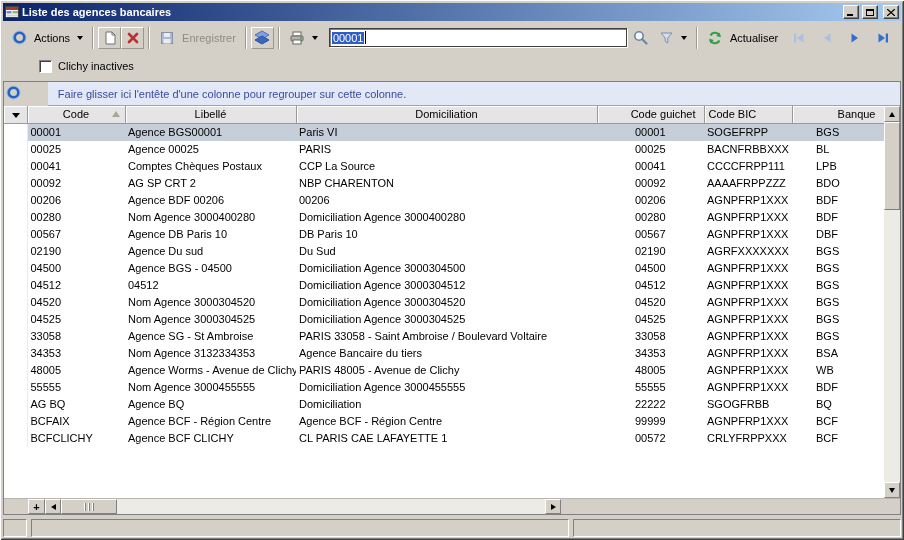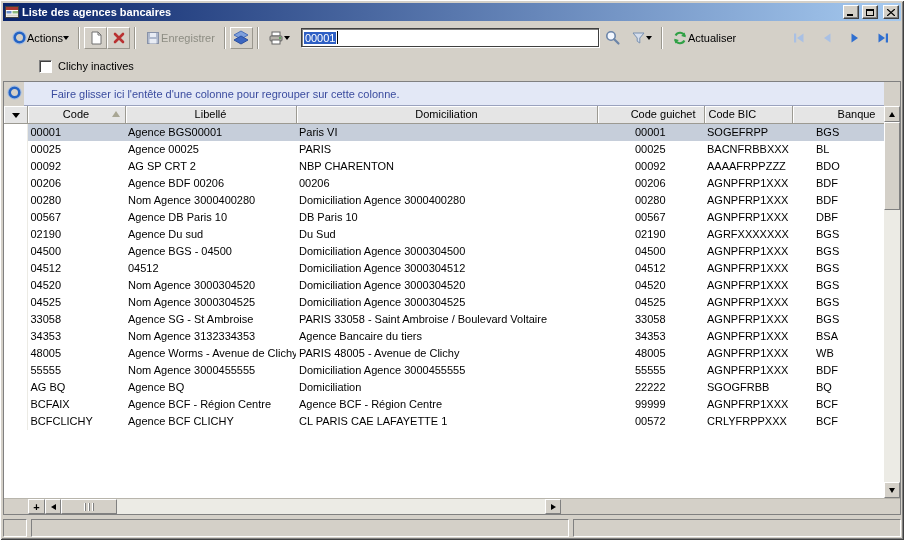--- a/index.html
+++ b/index.html
@@ -12,42 +12,42 @@
   }
   
   .titlebar{height:18px;background:linear-gradient(90deg,var(--titlebar-start,#0A246A),var(--titlebar-end,#A6CAF0));
     display:flex;align-items:center;gap:3px;padding:0 2px;}
   .title-text{color:#fff;font-weight:bold;font-size:11px;flex:1;white-space:nowrap;overflow:hidden;}
   .win-btn{width:16px;height:14px;background:#D4D0C8;border:1px solid;border-color:#fff #404040 #404040 #fff;
     box-shadow:inset -1px -1px 0 #808080;display:flex;align-items:center;justify-content:center;padding:0;cursor:default;}
   .win-btn.close{margin-left:2px;}
   
   .toolbar{height:32px;display:flex;align-items:center;padding:1px 4px 0 4px;}
-  .tb-btn{display:flex;align-items:center;gap:0;height:22px;padding:0 5px;white-space:nowrap;}
+  .tb-btn{display:flex;align-items:center;gap:7px;height:22px;padding:0 5px;white-space:nowrap;}
   .tb-btn.disabled{color:#8D8D83;}
   .tb-icon-btn{width:23px;height:22px;display:flex;align-items:center;justify-content:center;background:#D4D0C8;
     border:1px solid;border-color:#fff #9A978E #9A978E #fff;padding:0;}
   .sep{width:2px;height:22px;border-left:1px solid #9A978E;border-right:1px solid #fff;margin:0 4px;}
   .dd-arrow{width:0;height:0;border-left:3px solid transparent;border-right:3px solid transparent;border-top:4px solid #000;display:inline-block;}
   .search-field{width:298px;height:19px;background:#fff;margin-left:6px;display:flex;align-items:center;padding:0 2px;
     border:1px solid #404040;box-shadow:inset 1px 1px 0 #808080, 1px 1px 0 #fff;font-size:11px;}
   .search-field .sel{background:#2E5FC4;color:#fff;padding:0 1px;}
   .caret{width:1px;height:13px;background:#000;margin-left:1px;}
   .nav{margin-left:auto;display:flex;align-items:center;gap:12px;padding-right:6px;}
   .nav button{border:none;background:transparent;padding:0;width:16px;height:16px;}
   
   .filter-row{height:26px;display:flex;align-items:center;gap:6px;padding-left:36px;}
   .checkbox{width:13px;height:13px;background:#fff;border:1px solid;border-color:#808080 #fff #fff #808080;
     box-shadow:inset 1px 1px 0 #404040;}
   
   .content{margin-top:2px;height:434px;border:1px solid #808080;background:#D4D0C8;overflow:hidden;}
   .group-row{height:24px;display:flex;}
   .strip{width:20px;display:flex;justify-content:center;align-items:flex-start;padding-top:3px;}
   .group-bar{width:860px;background:var(--group-bar-bg,#E3E8F6);color:var(--group-bar-text,#3A4B9E);
-    display:flex;align-items:center;padding-left:27px;border-bottom:1px solid #9AA2BE;white-space:nowrap;overflow:hidden;}
+    display:flex;align-items:center;padding-left:10px;border-bottom:1px solid #9AA2BE;white-space:nowrap;overflow:hidden;margin-left:24px;}
   .group-corner{flex:1;}
   .grid-area{display:flex;height:392px;}
   .table-wrap{width:880px;background:#fff;overflow:hidden;}
   table{border-collapse:collapse;table-layout:fixed;width:880px;font-size:11px;}
   th{height:17px;background:#e5e5e5;font-weight:normal;padding:0 4px;white-space:nowrap;overflow:hidden;
     border-right:1px solid #9C9A92;border-bottom:1px solid #9C9A92;box-shadow:inset 1px 1px 0 #fff;position:relative;}
   td{height:17px;line-height:17px;padding:0 3px;white-space:nowrap;overflow:hidden;background:#fff;}
   td.selcell{border-right:1px solid #ECEBE5;}
   tr.selected td{background:var(--selection,#C6CEDA);}
   tr.selected td.selcell{background:#fff;}
@@ -284,20 +284,29 @@
                 <td class="selcell"></td>
                 <td class="c0">00025</td>
                 <td class="c1">Agence 00025</td>
                 <td class="c2">PARIS</td>
                 <td class="c3">00025</td>
                 <td class="c4">BACNFRBBXXX</td>
                 <td class="c5">BL</td>
               </tr>
               <tr>
                 <td class="selcell"></td>
+                <td class="c0">00041</td>
+                <td class="c1">Comptes Chèques Postaux</td>
+                <td class="c2">CCP La Source</td>
+                <td class="c3">00041</td>
+                <td class="c4">CCCCFRPP111</td>
+                <td class="c5">LPB</td>
+              </tr>
+              <tr>
+                <td class="selcell"></td>
                 <td class="c0">00092</td>
                 <td class="c1">AG SP CRT 2</td>
                 <td class="c2">NBP CHARENTON</td>
                 <td class="c3">00092</td>
                 <td class="c4">AAAAFRPPZZZ</td>
                 <td class="c5">BDO</td>
               </tr>
               <tr>
                 <td class="selcell"></td>
                 <td class="c0">00206</td>

